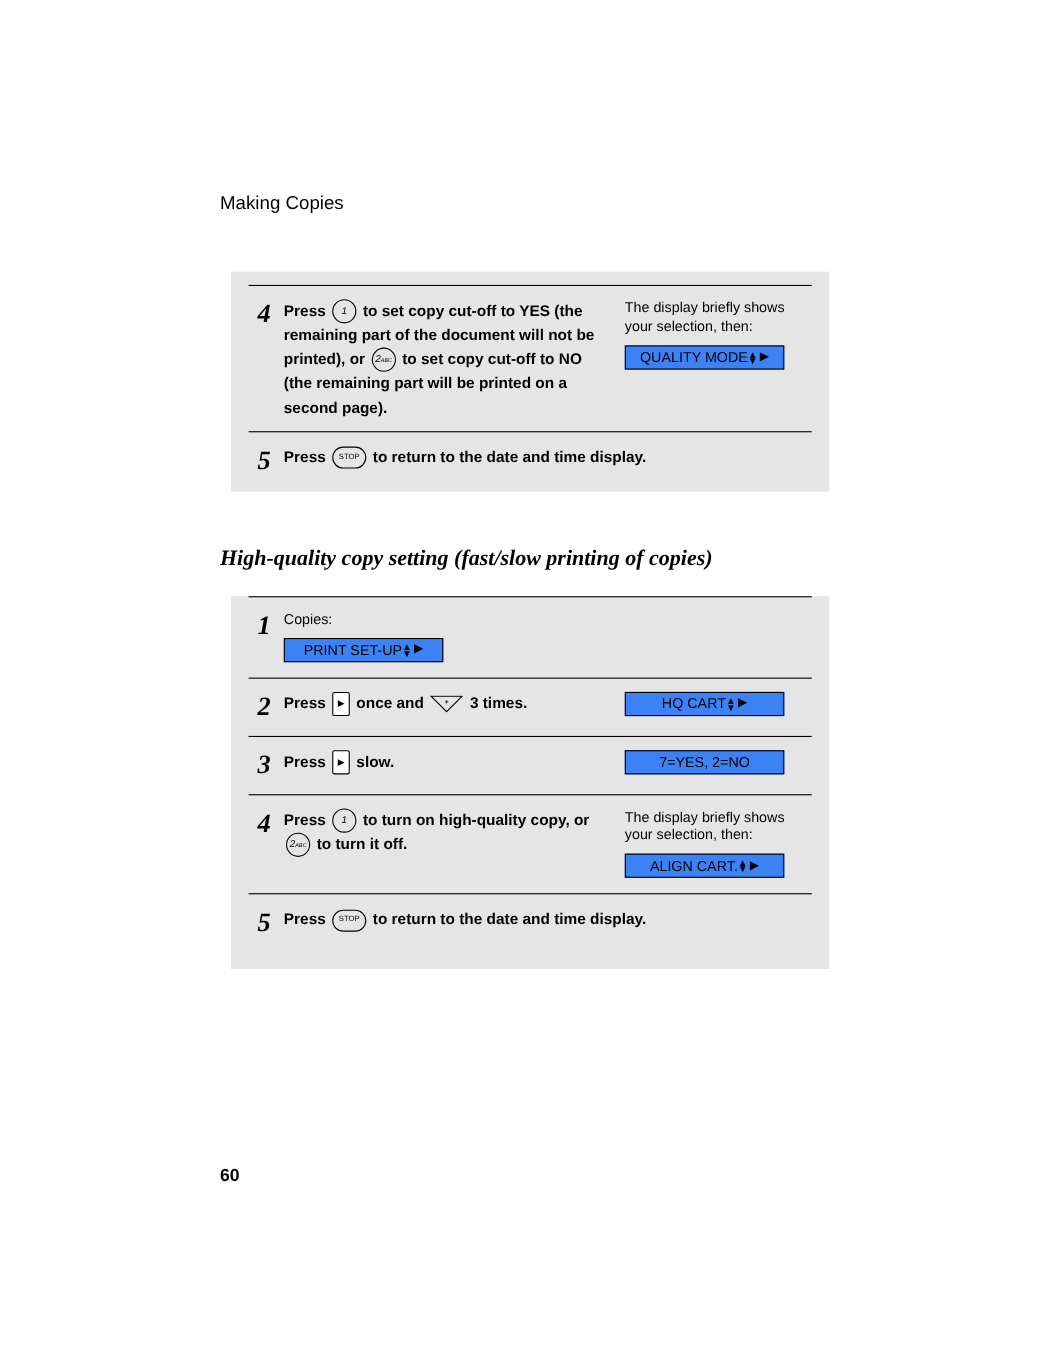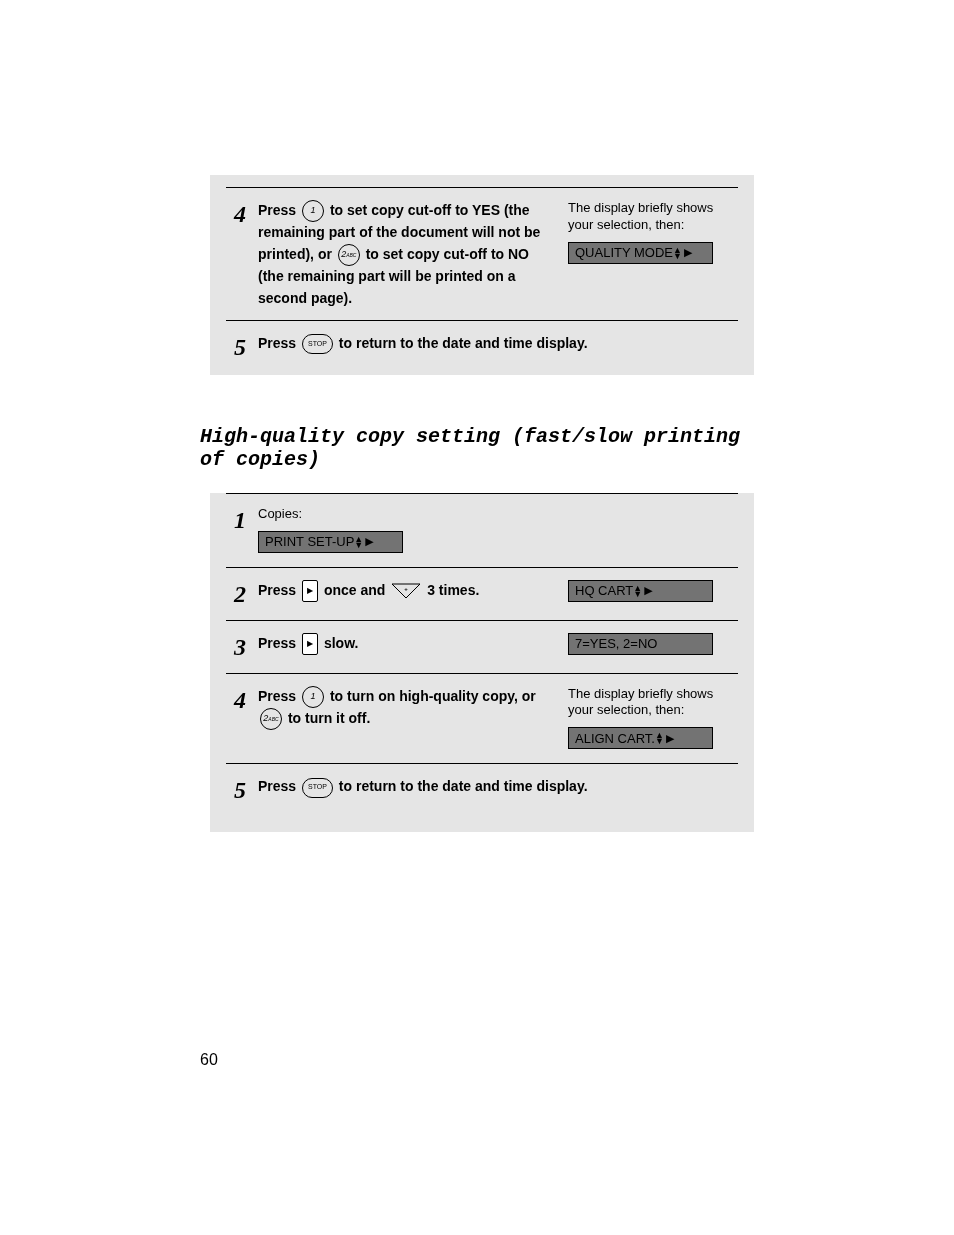--- a/index.html
+++ b/index.html
@@ -69,46 +69,46 @@
     font-size: 13px;
     flex-shrink: 0;
   }
   .step-right-text {
     font-size: 13px;
     line-height: 1.3;
     margin-bottom: 8px;
   }
   .lcd {
     border: 1px solid #000;
-    background: #737373;
+    background: #3b82f6;
     display: inline-flex;
     align-items: center;
     padding: 3px 6px;
     font-size: 13px;
     width: 145px;
     box-sizing: border-box;
-    justify-content: flex-start;
+    justify-content: center;
     height: 22px;
   }
   .lcd-arrows {
     display: flex;
     align-items: center;
     gap: 2px;
   }
   .updown {
     display: inline-block;
     line-height: 6px;
     font-size: 9px;
   }
   .right-tri {
     font-size: 11px;
     line-height: 1;
   }
   .section-title {
-    font-family: Liberation Mono, monospace;
+    font-family: Liberation Serif, serif;
     font-style: italic;
     font-weight: bold;
     font-size: 20px;
     margin-top: 50px;
     margin-bottom: 22px;
   }
   .body-text {
     font-size: 15px;
     line-height: 1.45;
     margin-left: 55px;
@@ -119,23 +119,23 @@
     margin-left: 55px;
     margin-bottom: 18px;
   }
   .bullet::before {
     content: "♦";
     margin-right: 8px;
     font-size: 13px;
   }
   .page-num {
     position: absolute;
-    bottom: 166px;
+    bottom: 156px;
     left: 200px;
-    font-weight: normal;
+    font-weight: bold;
     font-size: 16px;
   }
   
   .key-circle {
     display: inline-flex;
     border: 1px solid #000;
     border-radius: 50%;
     width: 20px;
     height: 20px;
     align-items: center;
@@ -188,20 +188,21 @@
   .steps2 .step-row {
     padding-top: 12px;
     padding-bottom: 14px;
   }
   .steps2 .step-row:first-child { border-top: 1px solid #000; }
 </style>
 </head>
 <body>
 
 <div class="page">
+  <div class="header">Making Copies</div>
 
   <div class="gray-block">
     <div class="top-line"></div>
 
     <div class="step-row">
       <div class="step-num">4</div>
       <div class="step-body">
         <div class="step-left">
           <span>Press </span><span class="key-circle">1</span><span> to set copy cut-off to YES (the remaining part of the document will not be printed), or </span><span class="key-circle">
               <span><span>2</span><span style="font-size:5px;">ABC</span></span>

